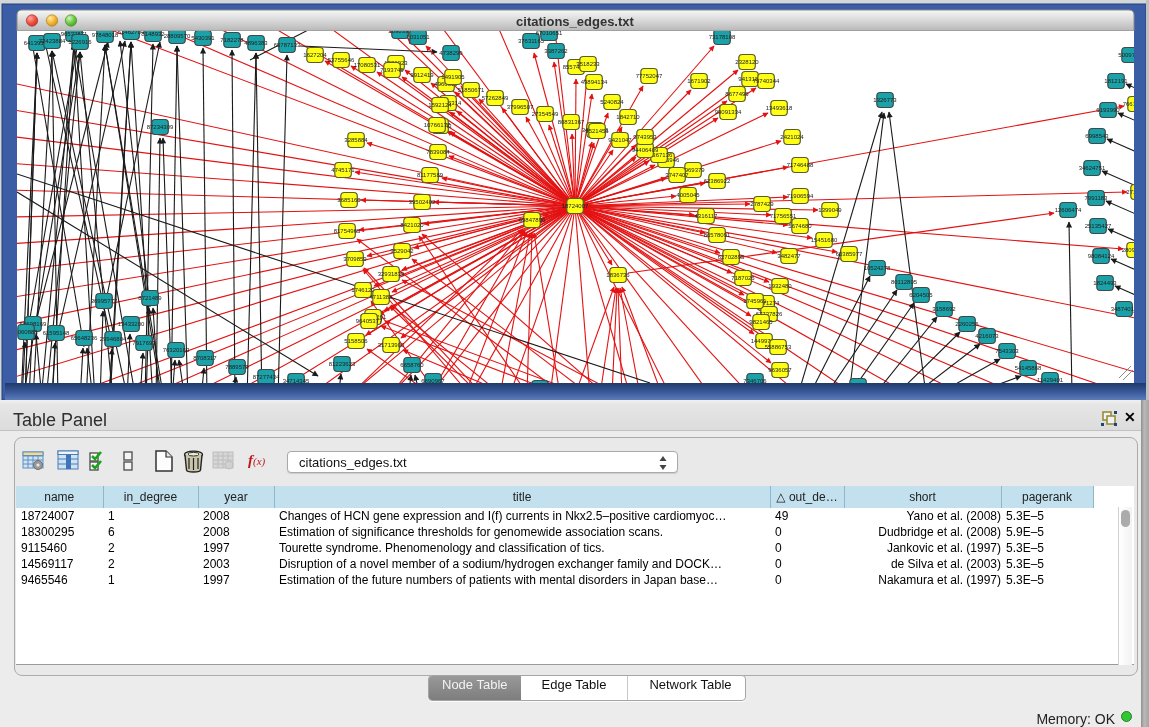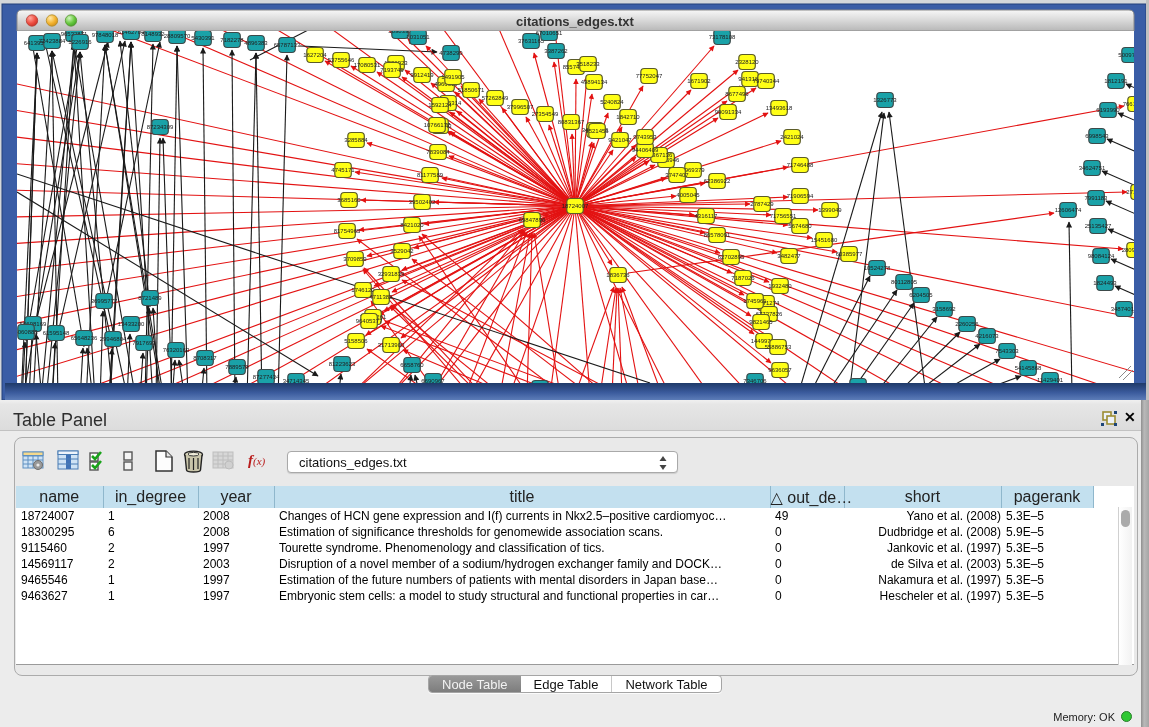--- a/index.html
+++ b/index.html
@@ -12,34 +12,34 @@
   border:1px solid #ababab; border-radius:8px; }
 #ddown { position:absolute; left:287px; top:451px; width:391px; height:22px; background:#fff;
   border:1px solid #a9a9a9; border-radius:4px; box-shadow:0 1px 1px rgba(0,0,0,0.12); }
 #ddown .t { position:absolute; left:11px; top:3px; font-size:13px; color:#111; }
 table#grid { border-collapse:collapse; table-layout:fixed;
   width:1118px; font-size:12px; background:#fff; }
 table#grid col.g1{width:87px} table#grid col.g2{width:95px} table#grid col.g3{width:76px}
 table#grid col.g4{width:496px} table#grid col.g5{width:74px} table#grid col.g6{width:157px}
 table#grid col.g7{width:92px} table#grid col.g8{width:41px}
 table#grid th { height:22px; background:#c3e0ef; border-right:1px solid #8fb7cc; font-weight:normal;
-  color:#222; font-size:16px; padding:0; }
+  color:#222; font-size:12px; padding:0; }
 table#grid th.last { background:#fff; border-right:none; }
 table#grid td { height:16px; padding:0 0 0 5px; white-space:nowrap; overflow:hidden; color:#000; }
 table#grid td.c6 { text-align:right; padding:0; }
 #gridwrap { position:absolute; left:16px; top:486px; width:1118px; height:179px; background:#fff;
   border-bottom:1px solid #9a9a9a; overflow:hidden; }
 #vsb { position:absolute; left:1118px; top:507px; width:14px; height:158px; background:linear-gradient(90deg,#fff,#f2f2f2); border-left:1px solid #d0d0d0; }
 #vsb .th { position:absolute; left:2px; top:3px; width:9px; height:17px; background:#ababab; border-radius:5px; }
-#tabs { position:absolute; left:428px; top:675px; height:18px; border:1px solid #a5a5a5;
-  border-radius:4px; overflow:hidden; background:#fff; display:flex; box-shadow:0 1px 0 rgba(255,255,255,0.8); }
+#tabs { position:absolute; left:428px; top:675px; height:26px; border:1px solid #a5a5a5;
+  border-radius:4px; overflow:hidden; background:#fff; display:flex; box-shadow:0 1px 0 rgba(255,255,255,0.8);gap:8px; }
 #tabs div { font-size:13px; line-height:17px; padding:0 13px; color:#111; }
 #tabs .sel { background:linear-gradient(#999,#7d7d7d); color:#f2f2f2; }
 #tabs .sep { padding:0; width:1px; background:#c8c8c8; }
-#mem { position:absolute; right:34px; top:711px; font-size:11px; color:#222; }
+#mem { position:absolute; right:34px; top:711px; font-size:14px; color:#222; }
 #memdot { position:absolute; left:1121px; top:711px; width:11px; height:11px; border-radius:6px;
   background:#2ec832; border:1px solid #2b7d2b; }
 #rstrip { position:absolute; left:1141px; top:400px; width:8px; height:327px;
   background:linear-gradient(90deg,#8f8f8f,#b9b9b9 40%,#a5a5a5); }
 #rstrip2 { position:absolute; left:1146px; top:0; width:3px; height:400px; background:#c0c0c0; }
 #fi { position:absolute; left:1101px; top:410px; width:17px; height:17px; }
 #fx { position:absolute; left:1124px; top:409px; width:14px; height:17px; font-size:14px; font-weight:bold; color:#000; }
 .ticon { position:absolute; top:450px; }
 </style></head>
 <body>
@@ -1063,29 +1063,20 @@
         </tr>
 <tr>
           <td class="c1">9465546</td>
           <td class="c2">1</td>
           <td class="c3">1997</td>
           <td class="c4">Estimation of the future numbers of patients with mental disorders in Japan base…</td>
           <td class="c5">0</td>
           <td class="c6">Nakamura et al. (1997)</td>
           <td class="c7">5.3E–5</td>
         </tr>
-<tr>
-          <td class="c1">9463627</td>
-          <td class="c2">1</td>
-          <td class="c3">1997</td>
-          <td class="c4">Embryonic stem cells: a model to study structural and functional properties in car…</td>
-          <td class="c5">0</td>
-          <td class="c6">Hescheler et al. (1997)</td>
-          <td class="c7">5.3E–5</td>
-        </tr>
 </tbody>
     </table>
 </div>
 <div id="vsb">
     <div class="th"></div>
   </div>
 <div id="tabs">
     <div class="sel">Node Table</div>
     <div>Edge Table</div>
     <div class="sep"></div>

